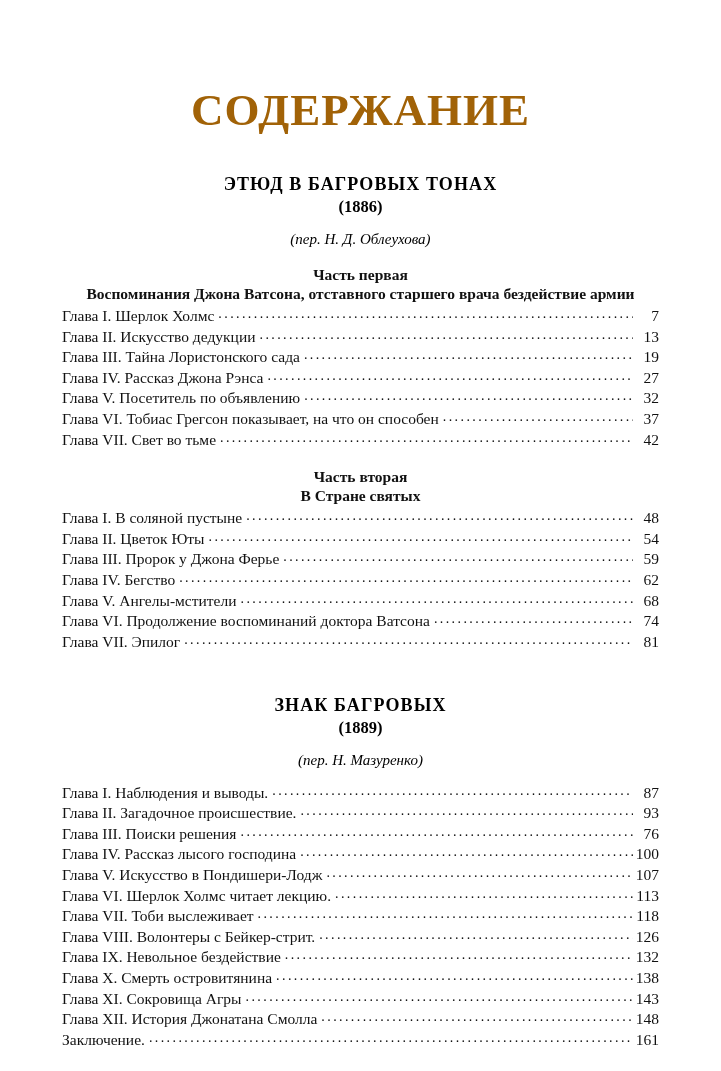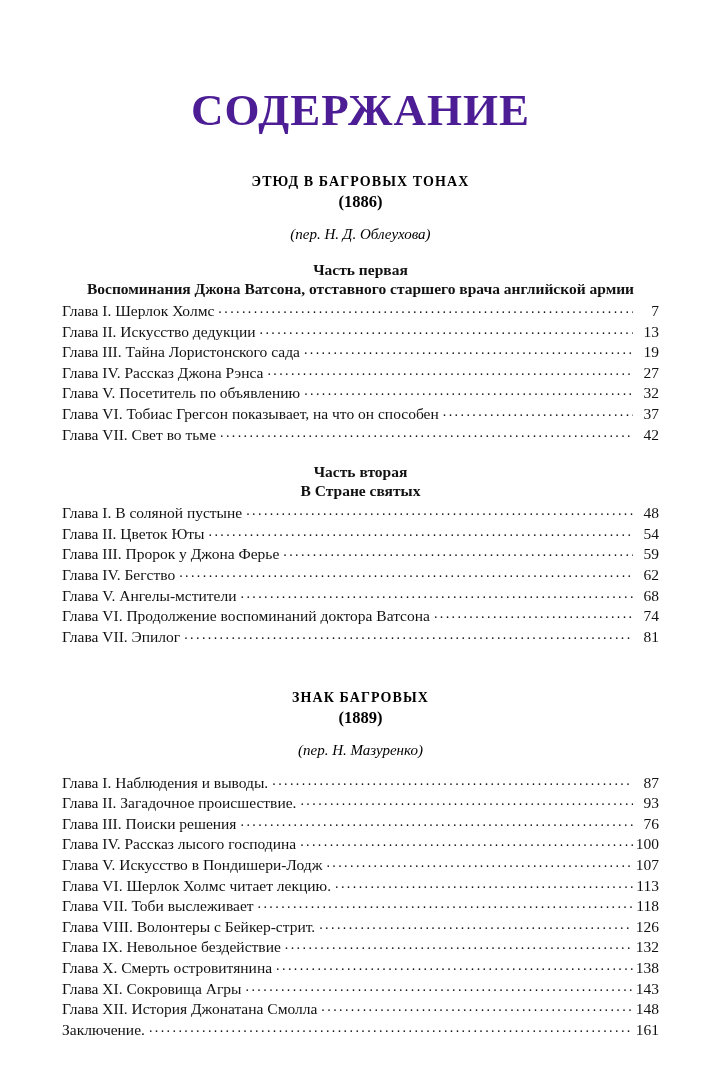--- a/index.html
+++ b/index.html
@@ -22,32 +22,32 @@
     padding: 0 62px;
   }
   .toc-title {
     text-align: center;
     font-family: "Liberation Serif", serif;
     font-weight: bold;
     font-size: 45px;
     letter-spacing: 1px;
     margin-top: 84px;
     margin-bottom: 0;
-    color: #4c1d95;
+    color: #a16207;
   }
   .work-block {
     margin-top: 38px;
   }
   .work-block.second {
     margin-top: 42px;
   }
   .work-title {
     text-align: center;
     font-weight: bold;
-    font-size: 14px;
+    font-size: 18px;
     letter-spacing: 1.1px;
     color: #000;
   }
   .work-year {
     text-align: center;
     font-size: 16.5px;
     margin-top: 2px;
     color: #000;
     font-weight: bold;
   }
@@ -106,21 +106,21 @@
 <div class="page">
 
   <div class="toc-title">СОДЕРЖАНИЕ</div>
 
   <div class="work-block">
     <div class="work-title">ЭТЮД В БАГРОВЫХ ТОНАХ</div>
     <div class="work-year">(1886)</div>
     <div class="work-translator">(пер. Н. Д. Облеухова)</div>
 
     <div class="part-heading">Часть первая</div>
-    <div class="part-sub">Воспоминания Джона Ватсона, отставного старшего врача английской армии</div>
+    <div class="part-sub">Воспоминания Джона Ватсона, отставного старшего врача бездействие армии</div>
 
     <div class="entries">
       <div class="entry">
         <span class="label">Глава I. Шерлок Холмс</span>
         <span class="dots">..................................................................................................................................</span>
         <span class="page-num">7</span>
       </div>
       <div class="entry">
         <span class="label">Глава II. Искусство дедукции</span>
         <span class="dots">..................................................................................................................................</span>

